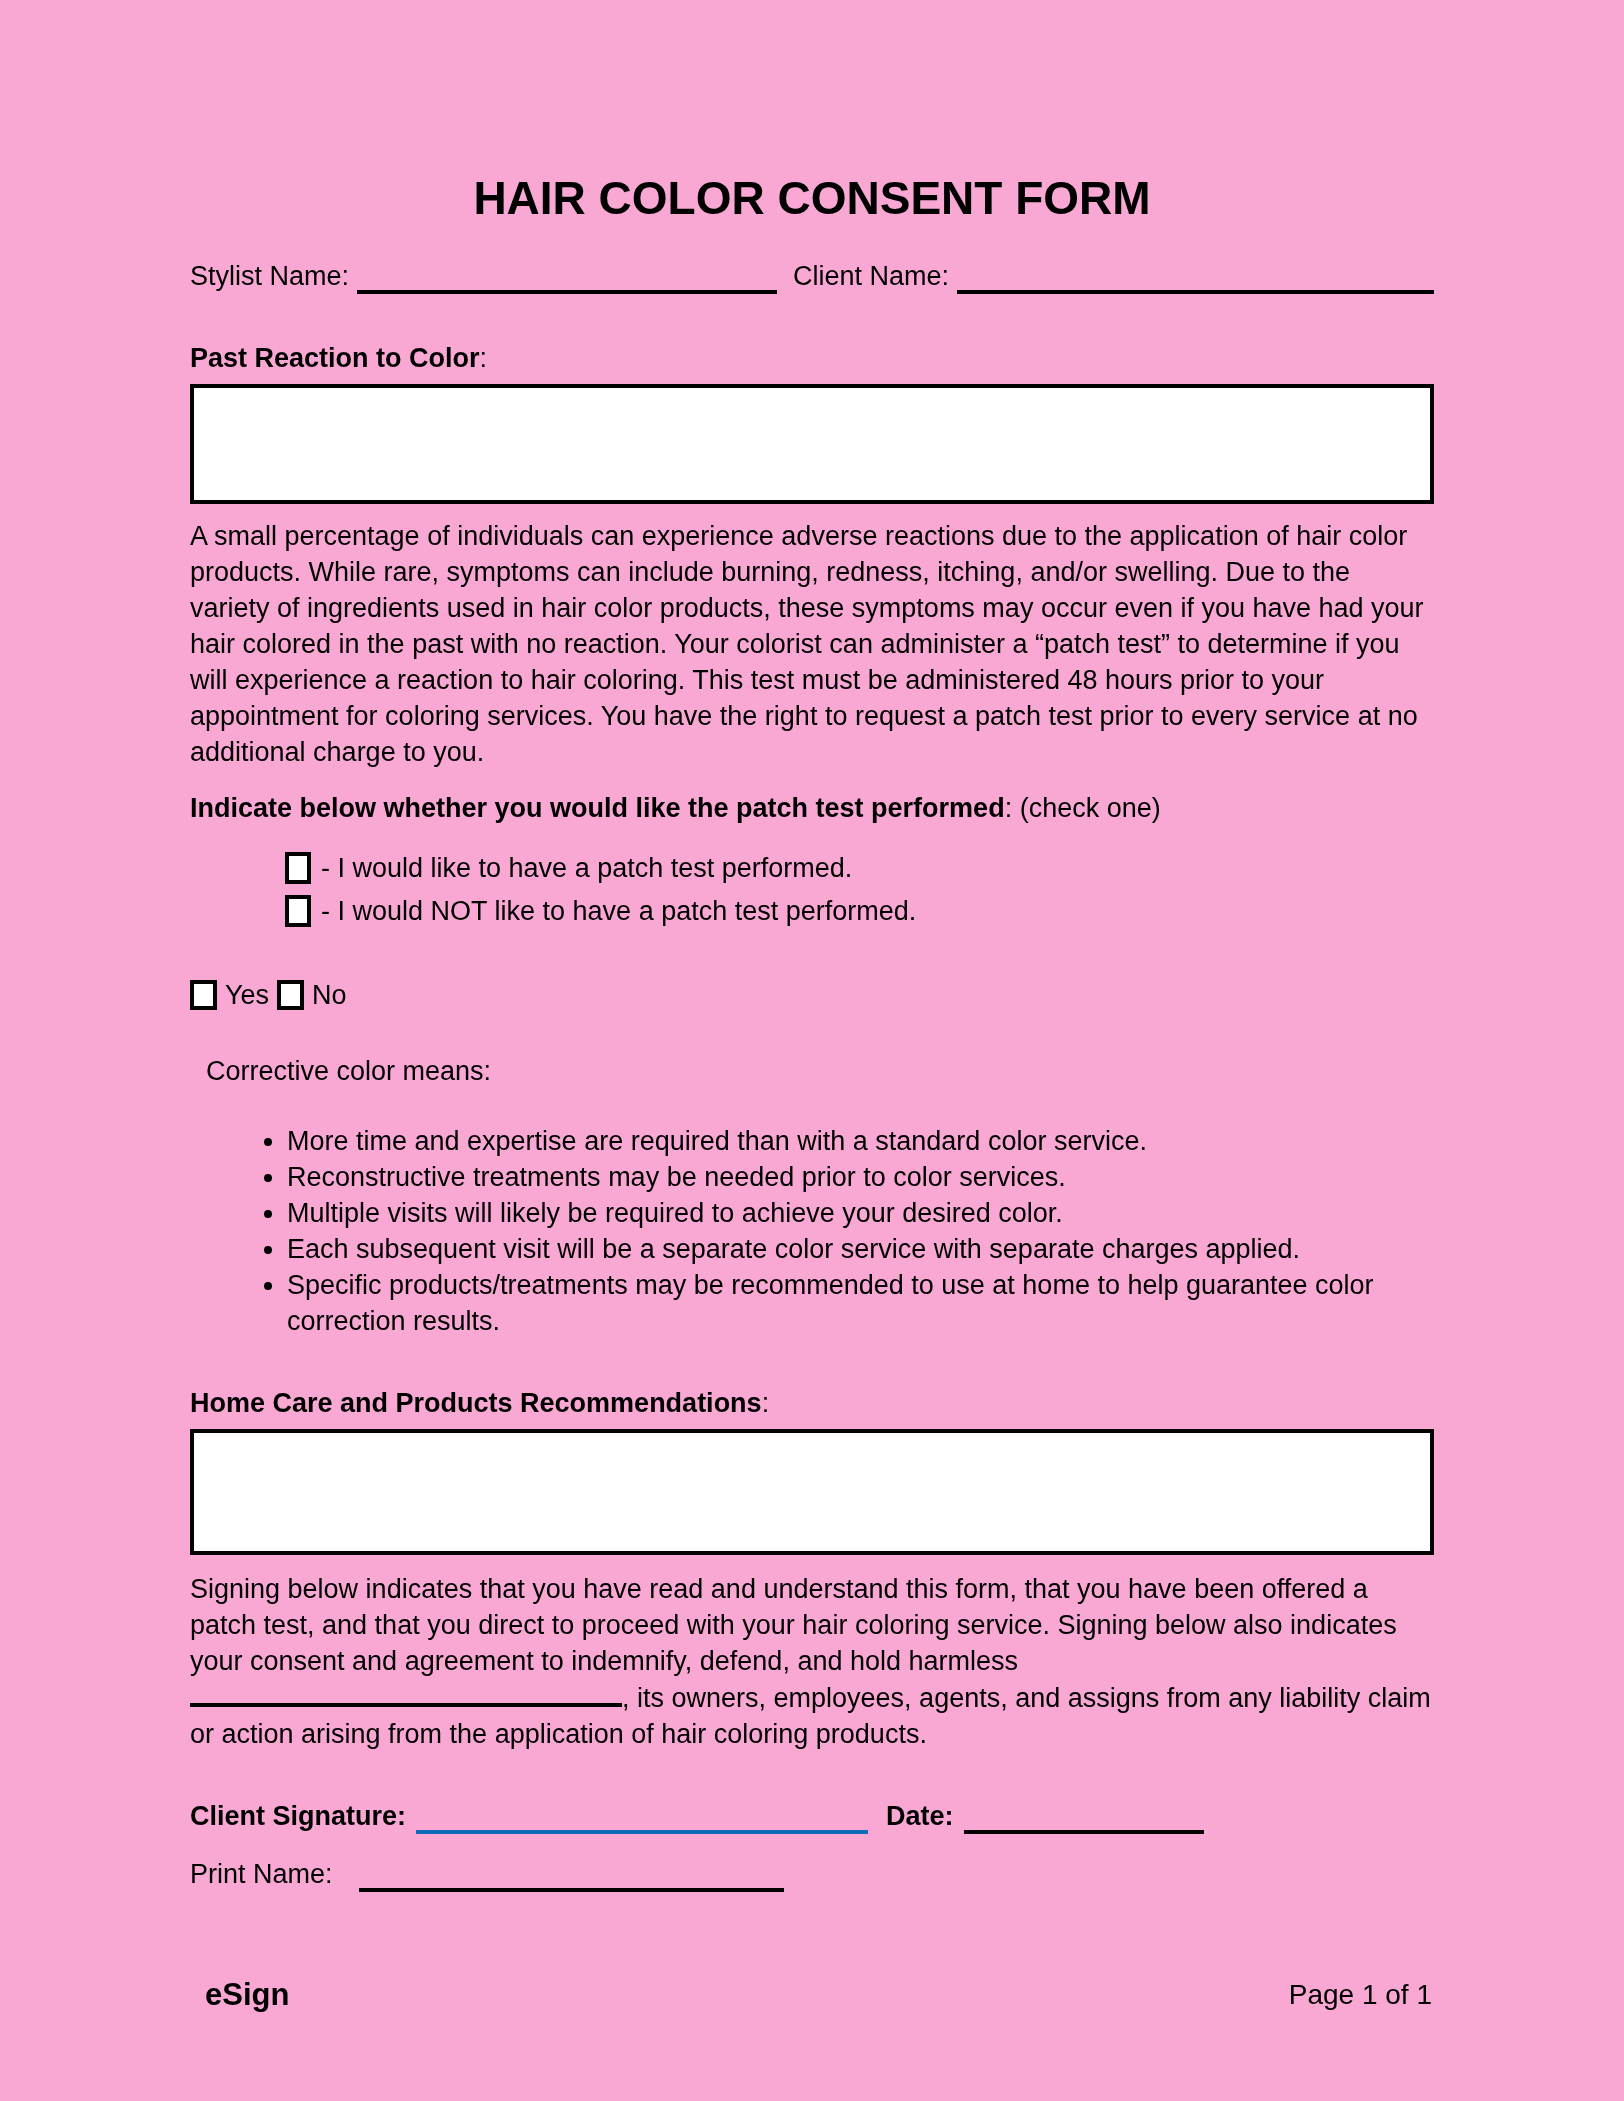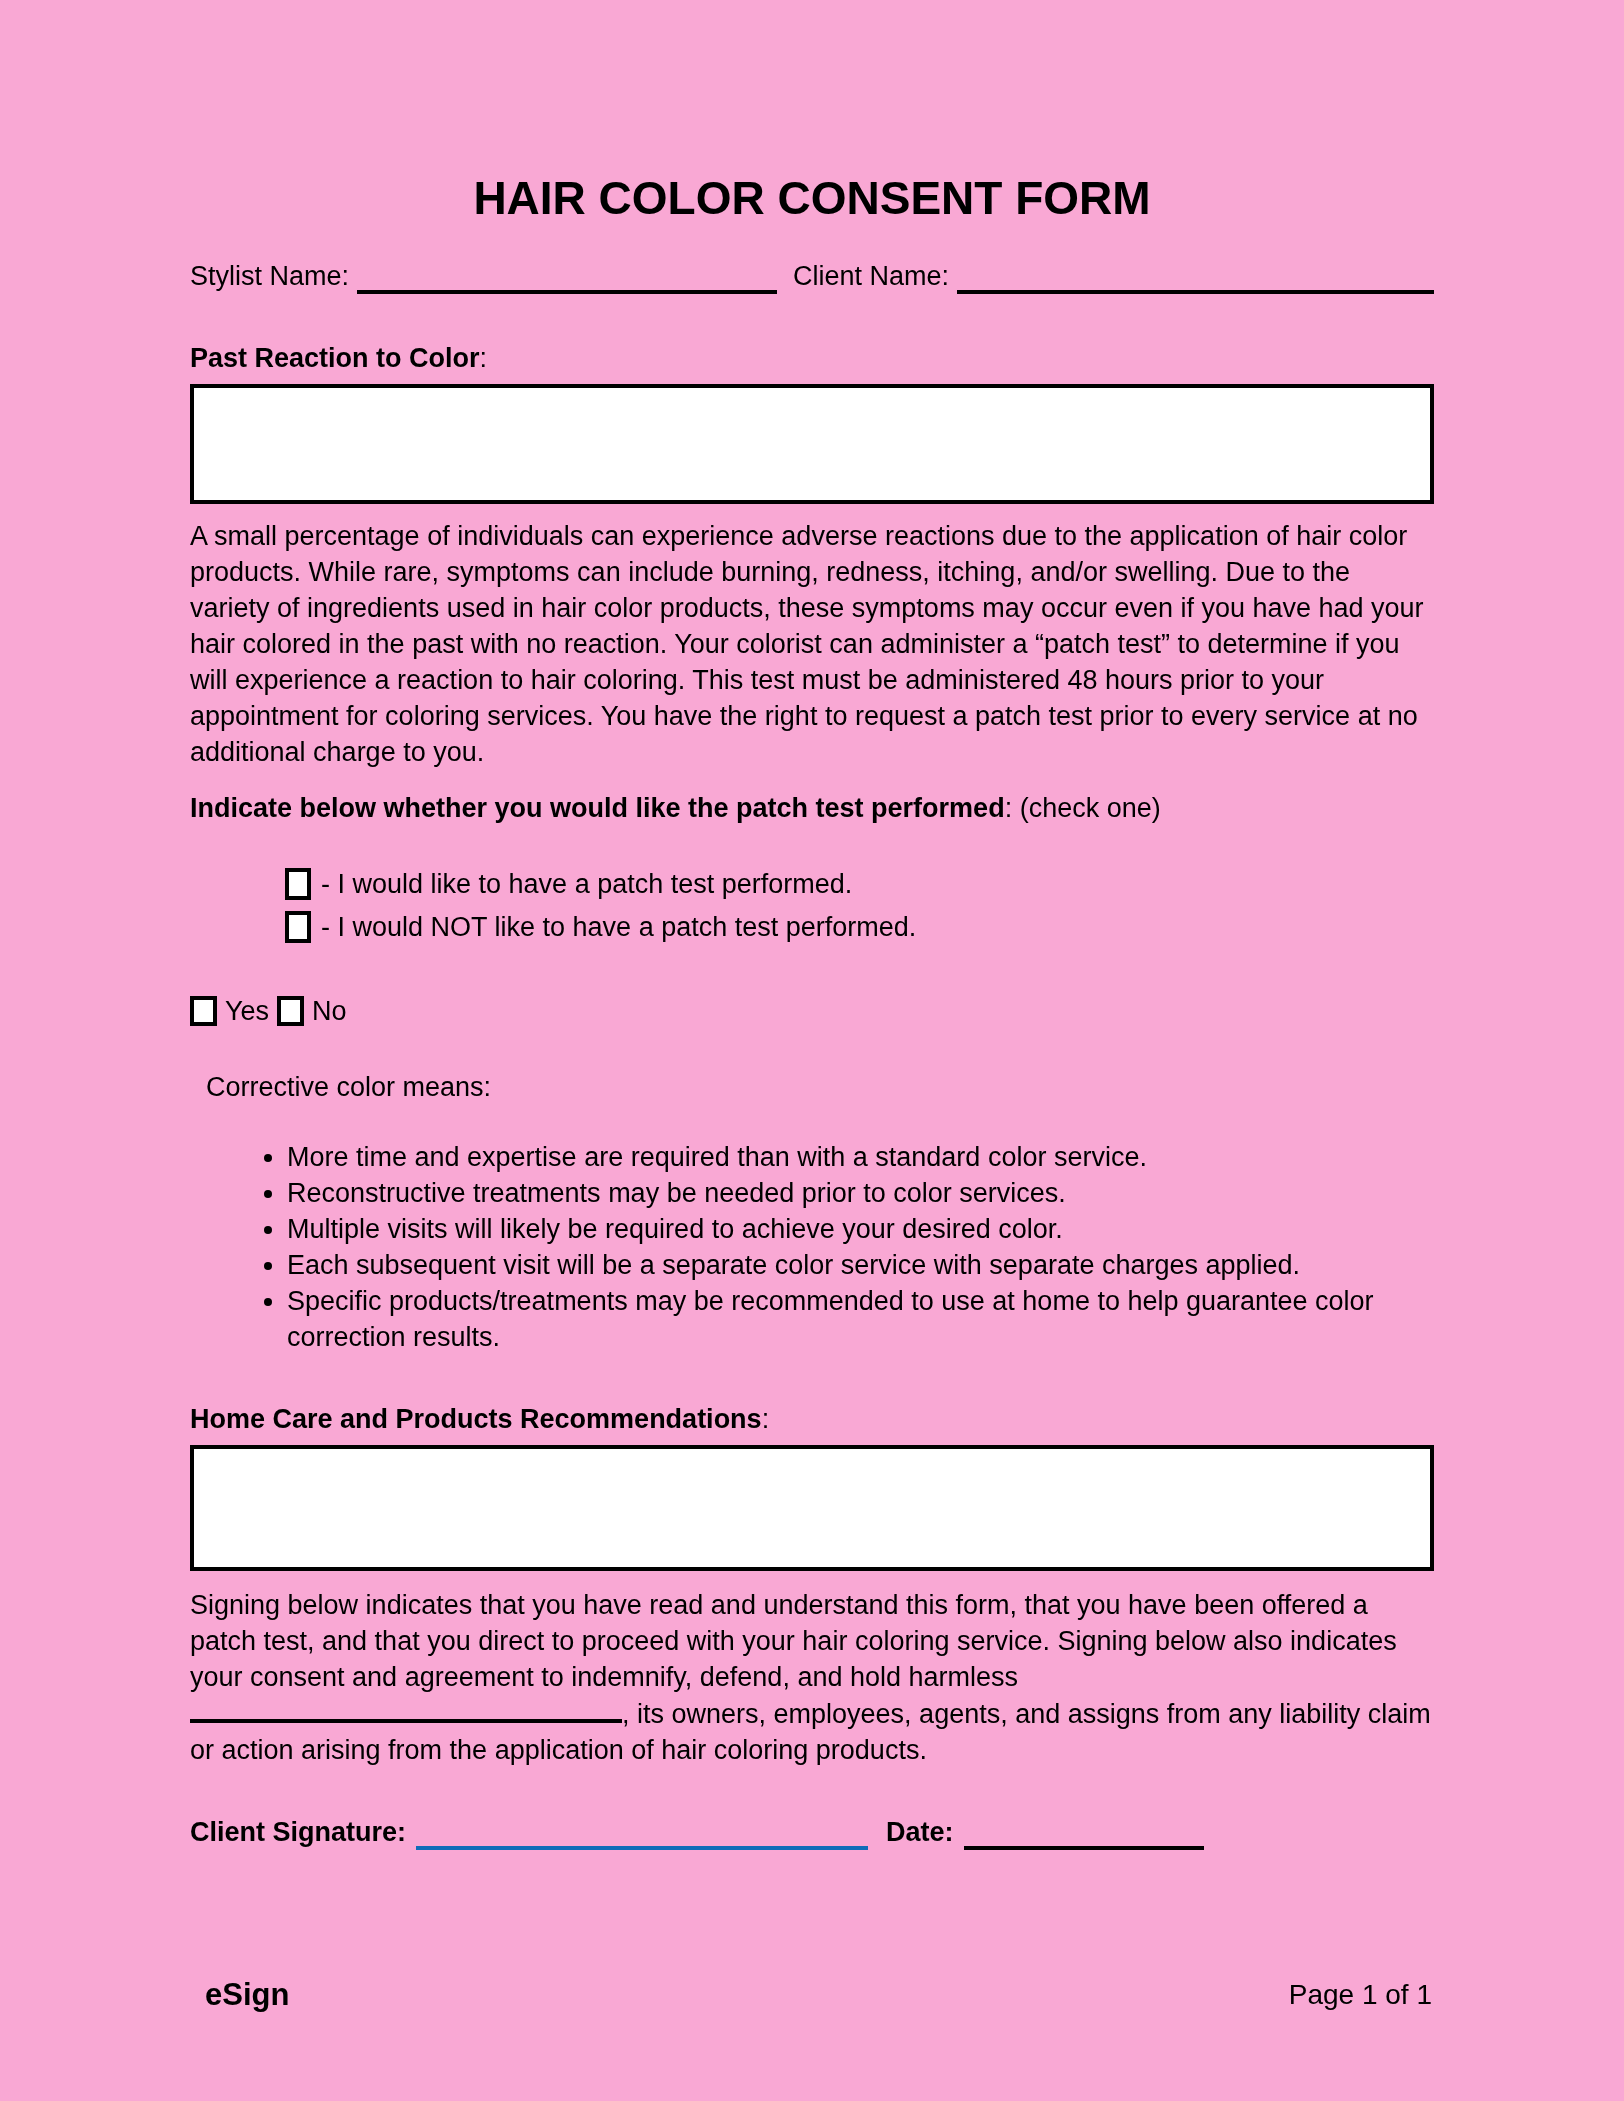--- a/index.html
+++ b/index.html
@@ -23,21 +23,21 @@
   .section-heading .colon { font-weight:400; }
 
   .write-box { margin-top:8px; width:100%; height:120px; border:4px solid #000; background:#fff; }
   .write-box.home { height:126px; }
 
   .body-par { margin-top:14px; }
 
   .indicate-heading { margin-top:20px; }
   .indicate-heading .bold { font-weight:700; }
 
-  .options { margin-top:40px; padding-left:95px; }
+  .options { margin-top:24px; padding-left:95px; }
   .option-row { display:flex; align-items:center; gap:10px; height:36px; margin-bottom:7px; }
   .cb { flex:none; width:26px; height:32px; border:4px solid #000; background:#fff; display:inline-block; }
   .cb.small { width:27px; height:30px; }
 
   .corrective-row { margin-top:48px; display:flex; align-items:center; gap:8px; }
   .corrective-row .q { font-weight:700; margin-right:2px; }
 
   .means-intro { margin-top:40px;margin-left:16px; }
 
   ul.bullets { margin-top:34px; padding-left:97px; list-style:disc; }
@@ -121,19 +121,23 @@
     <span class="company-line"></span><span>, its owners, employees, agents, and assigns from any liability claim or action arising from the application of hair coloring products.</span>
   </p>
 
   <div class="sig-row">
     <span class="bold label">Client Signature:</span>
     <span class="fill-line sig-line"></span>
     <span class="bold label">Date:</span>
     <span class="fill-line date-line"></span>
   </div>
 
+  <div class="print-row">
+    <span class="label">Print Name:</span>
+    <span class="fill-line print-line"></span>
+  </div>
 
   <div class="footer">
     <span class="brand">eSign</span>
     <span class="page-indicator">Page 1 of 1</span>
   </div>
 
 </div>
 
 </body></html>

